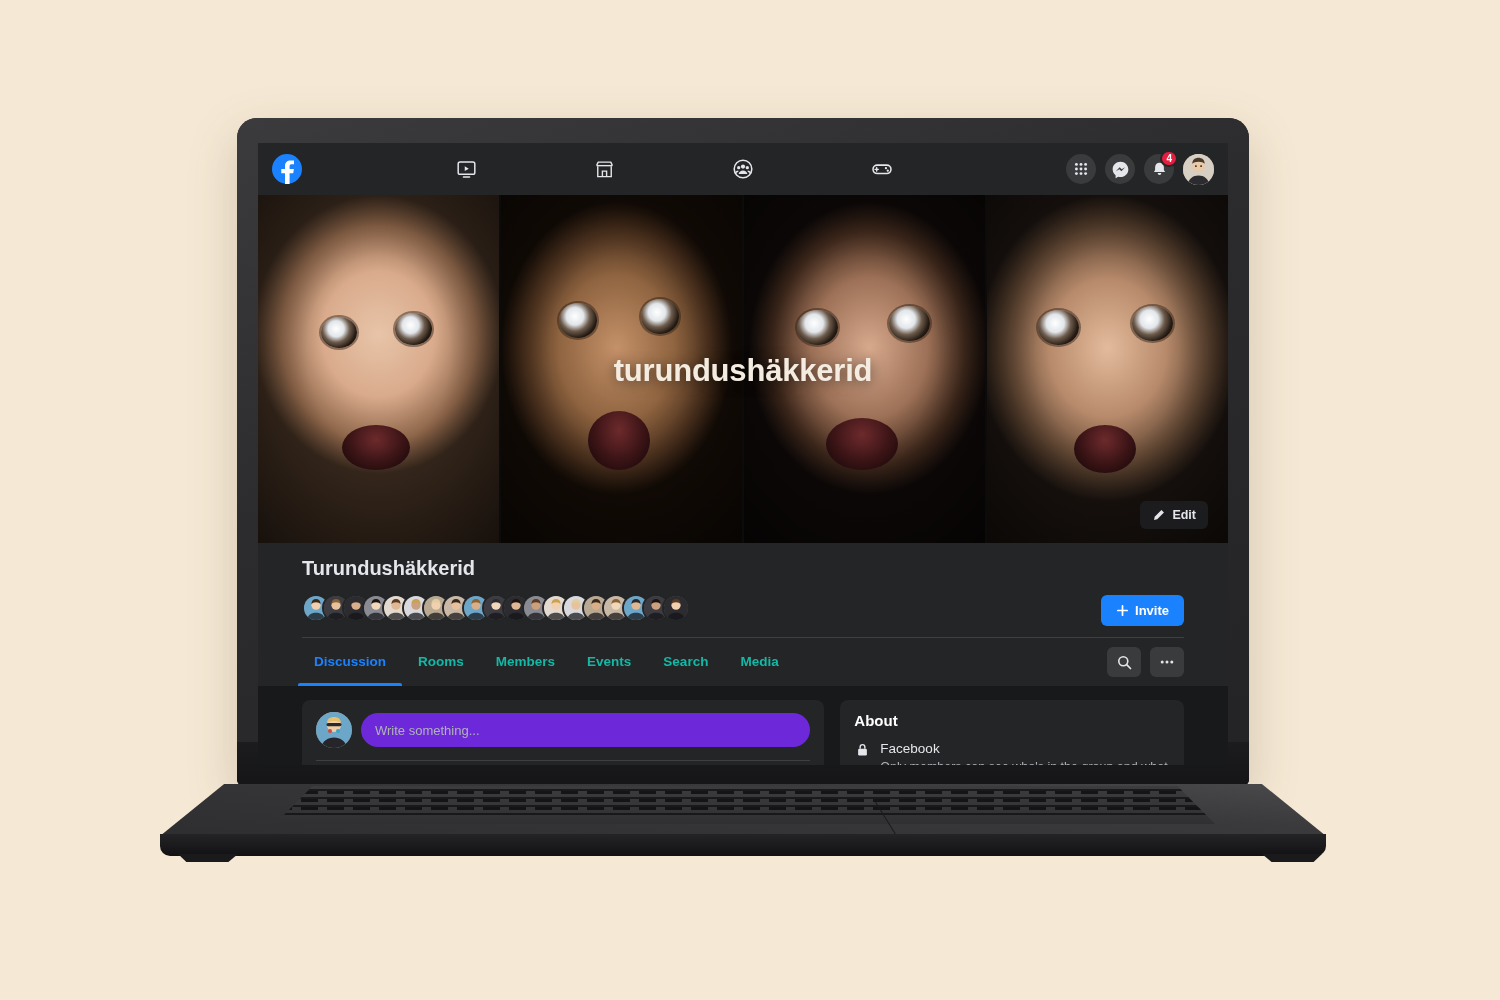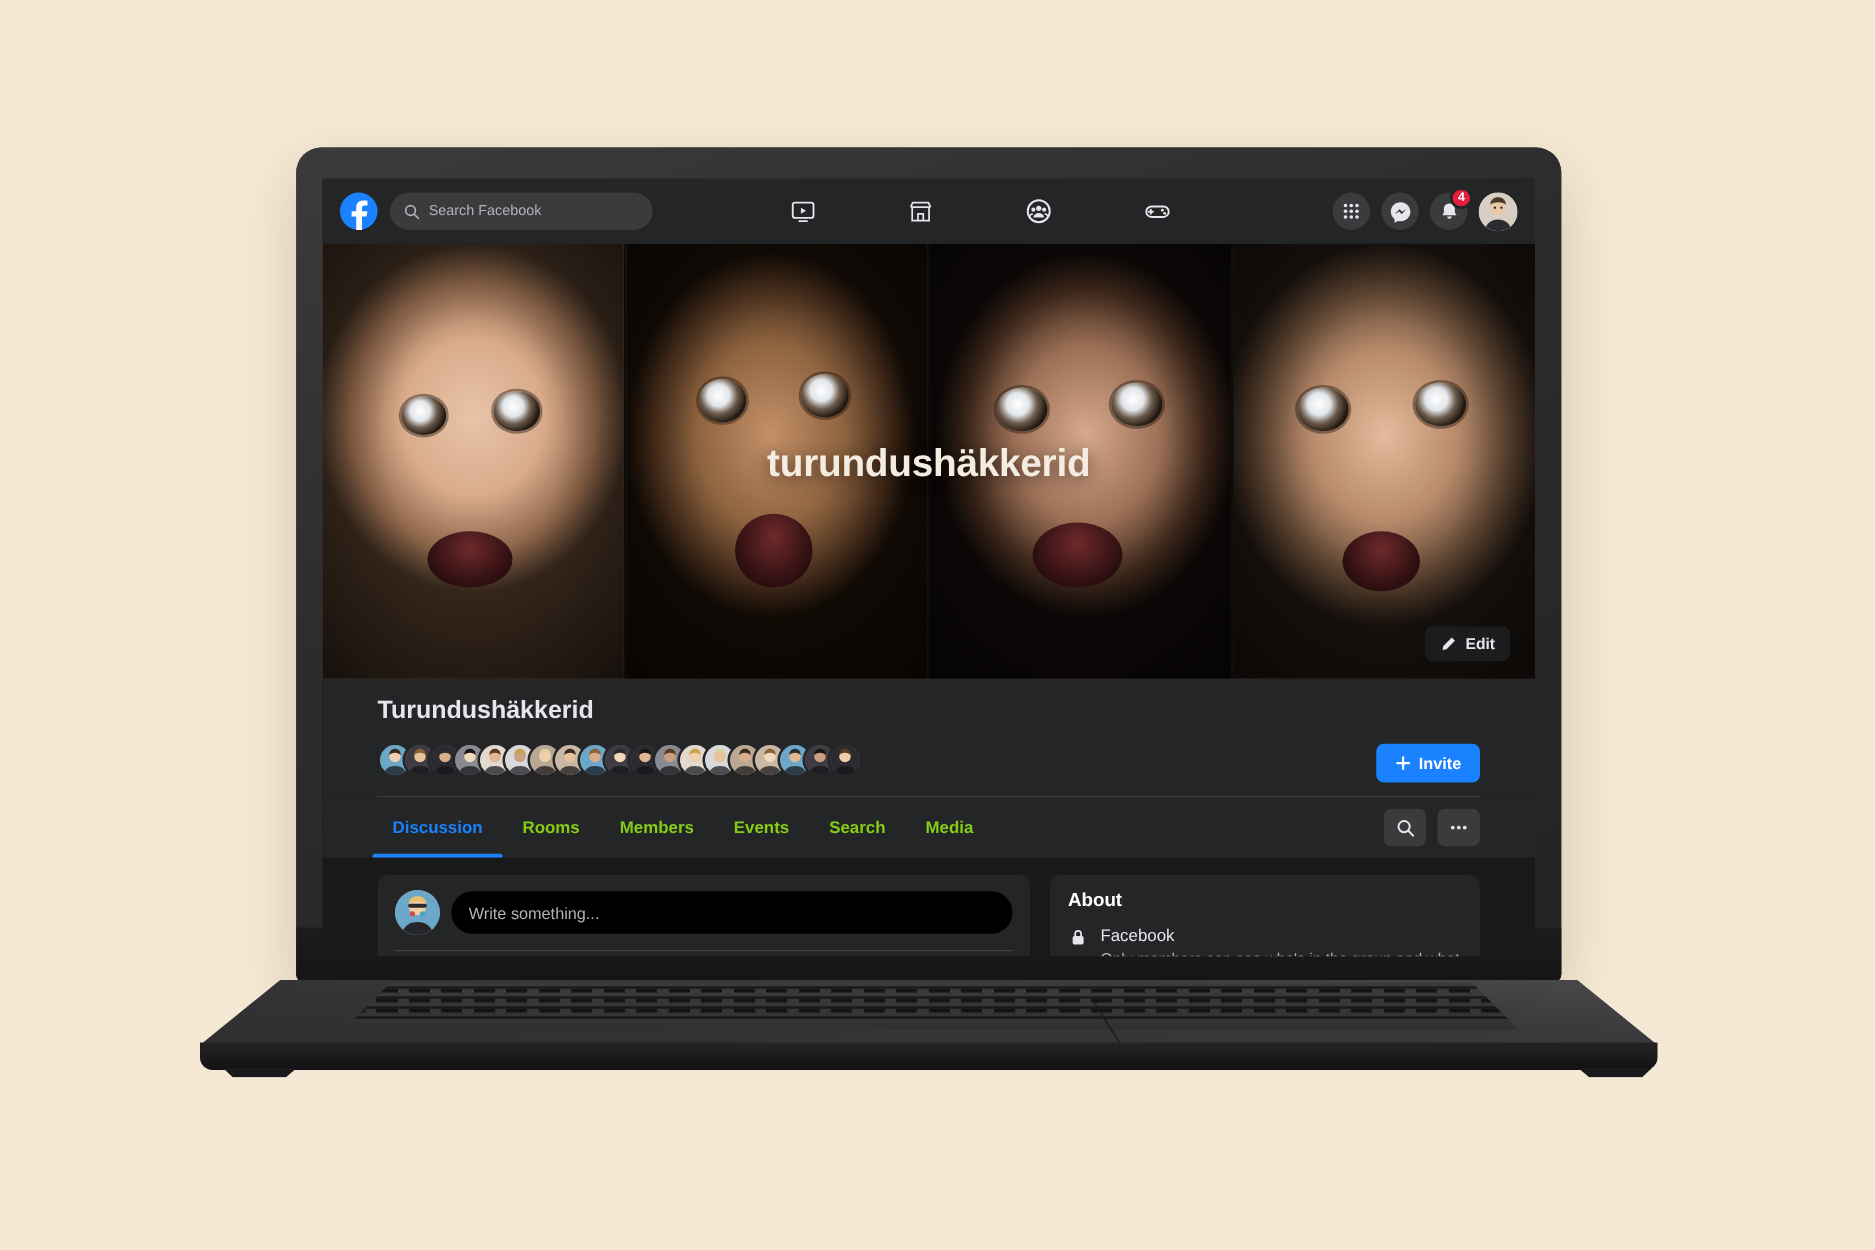--- a/index.html
+++ b/index.html
@@ -205,21 +205,21 @@
     cursor: pointer;
   }
   .divider { height: 1px; background: #3e4042; margin: 14px 0 0 0; }
 
   .tabbar {
     background: #242526; padding: 0 44px;
     display: flex; align-items: center;
     position: relative; height: 48px;
   }
   .tab {
-    font-size: 13.5px; font-weight: bold; color: #84cc16;
+    font-size: 13.5px; font-weight: bold; color: #14b8a6;
     padding: 0 16px; height: 48px; line-height: 48px;
     cursor: pointer; position: relative; white-space: nowrap;
   }
   .tab:first-child { margin-left: -4px; text-align: right; }
   .tab.active { color: #1b82ff; }
   .tab.active::after {
     content:''; position: absolute; left: 0; right: 0; bottom: 0;
     height: 3px; background: #1b82ff; border-radius: 2px 2px 0 0;
   }
   .tab-actions { position: absolute; right: 44px; display: flex; gap: 9px; }
@@ -241,21 +241,21 @@
     background: #242526; border-radius: 8px;
     padding: 12px 14px;
   }
   .composer { display: flex; align-items: center; gap: 9px; }
   .composer-av {
     width: 36px; height: 36px; border-radius: 50%;
     flex: none; overflow: hidden;
     background: radial-gradient(circle at 45% 35%, #f0d5b8 0%, #c99a6d 40%, #2a2420 100%);
   }
   .composer-input {
-    flex: 1; height: 34px; background: #000000;
+    flex: 1; height: 34px; background: #6d28d9;
     border-radius: 18px; display: flex; align-items: center;
     padding: 0 14px; color: #b0b3b8; font-size: 13px;
     cursor: text;
   }
   .composer-sep { height:1px; background:#3e4042; margin-top: 12px; }
   .about-title { font-size: 15px; font-weight: bold; color: #ffffff; }
   .about-row { display: flex; gap: 10px; margin-top: 12px; }
   .about-ico { width: 16px; flex: none; display:flex; justify-content:center; padding-top:2px; }
   .about-k { font-size: 13.5px; color: #e4e6eb; }
   .about-d { font-size: 12.5px; color: #b0b3b8; margin-top: 3px; line-height: 1.35; }
@@ -274,29 +274,20 @@
   <div class="screen">
 
     <div class="fb-topbar">
 
       <div class="fb-logo">
         <svg width="30" height="30" viewBox="0 0 30 30">
           <path d="M17.6 30V19.2h3.6l.7-4.2h-4.3v-2.7c0-1.2.4-2 2.1-2h2.3V6.6c-.4-.06-1.8-.2-3.4-.2-3.3 0-5.6 2-5.6 5.8V15H9.3v4.2H13V30z" fill="#fff"></path>
         </svg>
       </div>
 
-      <div class="search-box">
-        <span>
-          <svg width="13" height="13" viewBox="0 0 16 16">
-            <circle cx="6.7" cy="6.7" r="4.8" fill="none" stroke="#b0b3b8" stroke-width="1.6"></circle>
-            <line x1="10.3" y1="10.3" x2="14.5" y2="14.5" stroke="#b0b3b8" stroke-width="1.6" stroke-linecap="round"></line>
-          </svg>
-        </span>
-        <span class="search-ph">Search Facebook</span>
-      </div>
 
       <div class="nav-center">
         <div class="nav-icon">
           <svg width="21" height="21" viewBox="0 0 24 24">
             <rect x="2.5" y="3.5" width="19" height="14" rx="2.2" fill="none" stroke="#e4e6eb" stroke-width="1.7"></rect>
             <path d="M10 8.3l4.6 2.7L10 13.7z" fill="#e4e6eb"></path>
             <line x1="8.5" y1="20.5" x2="15.5" y2="20.5" stroke="#e4e6eb" stroke-width="1.7" stroke-linecap="round"></line>
           </svg>
         </div>
         <div class="nav-icon">

